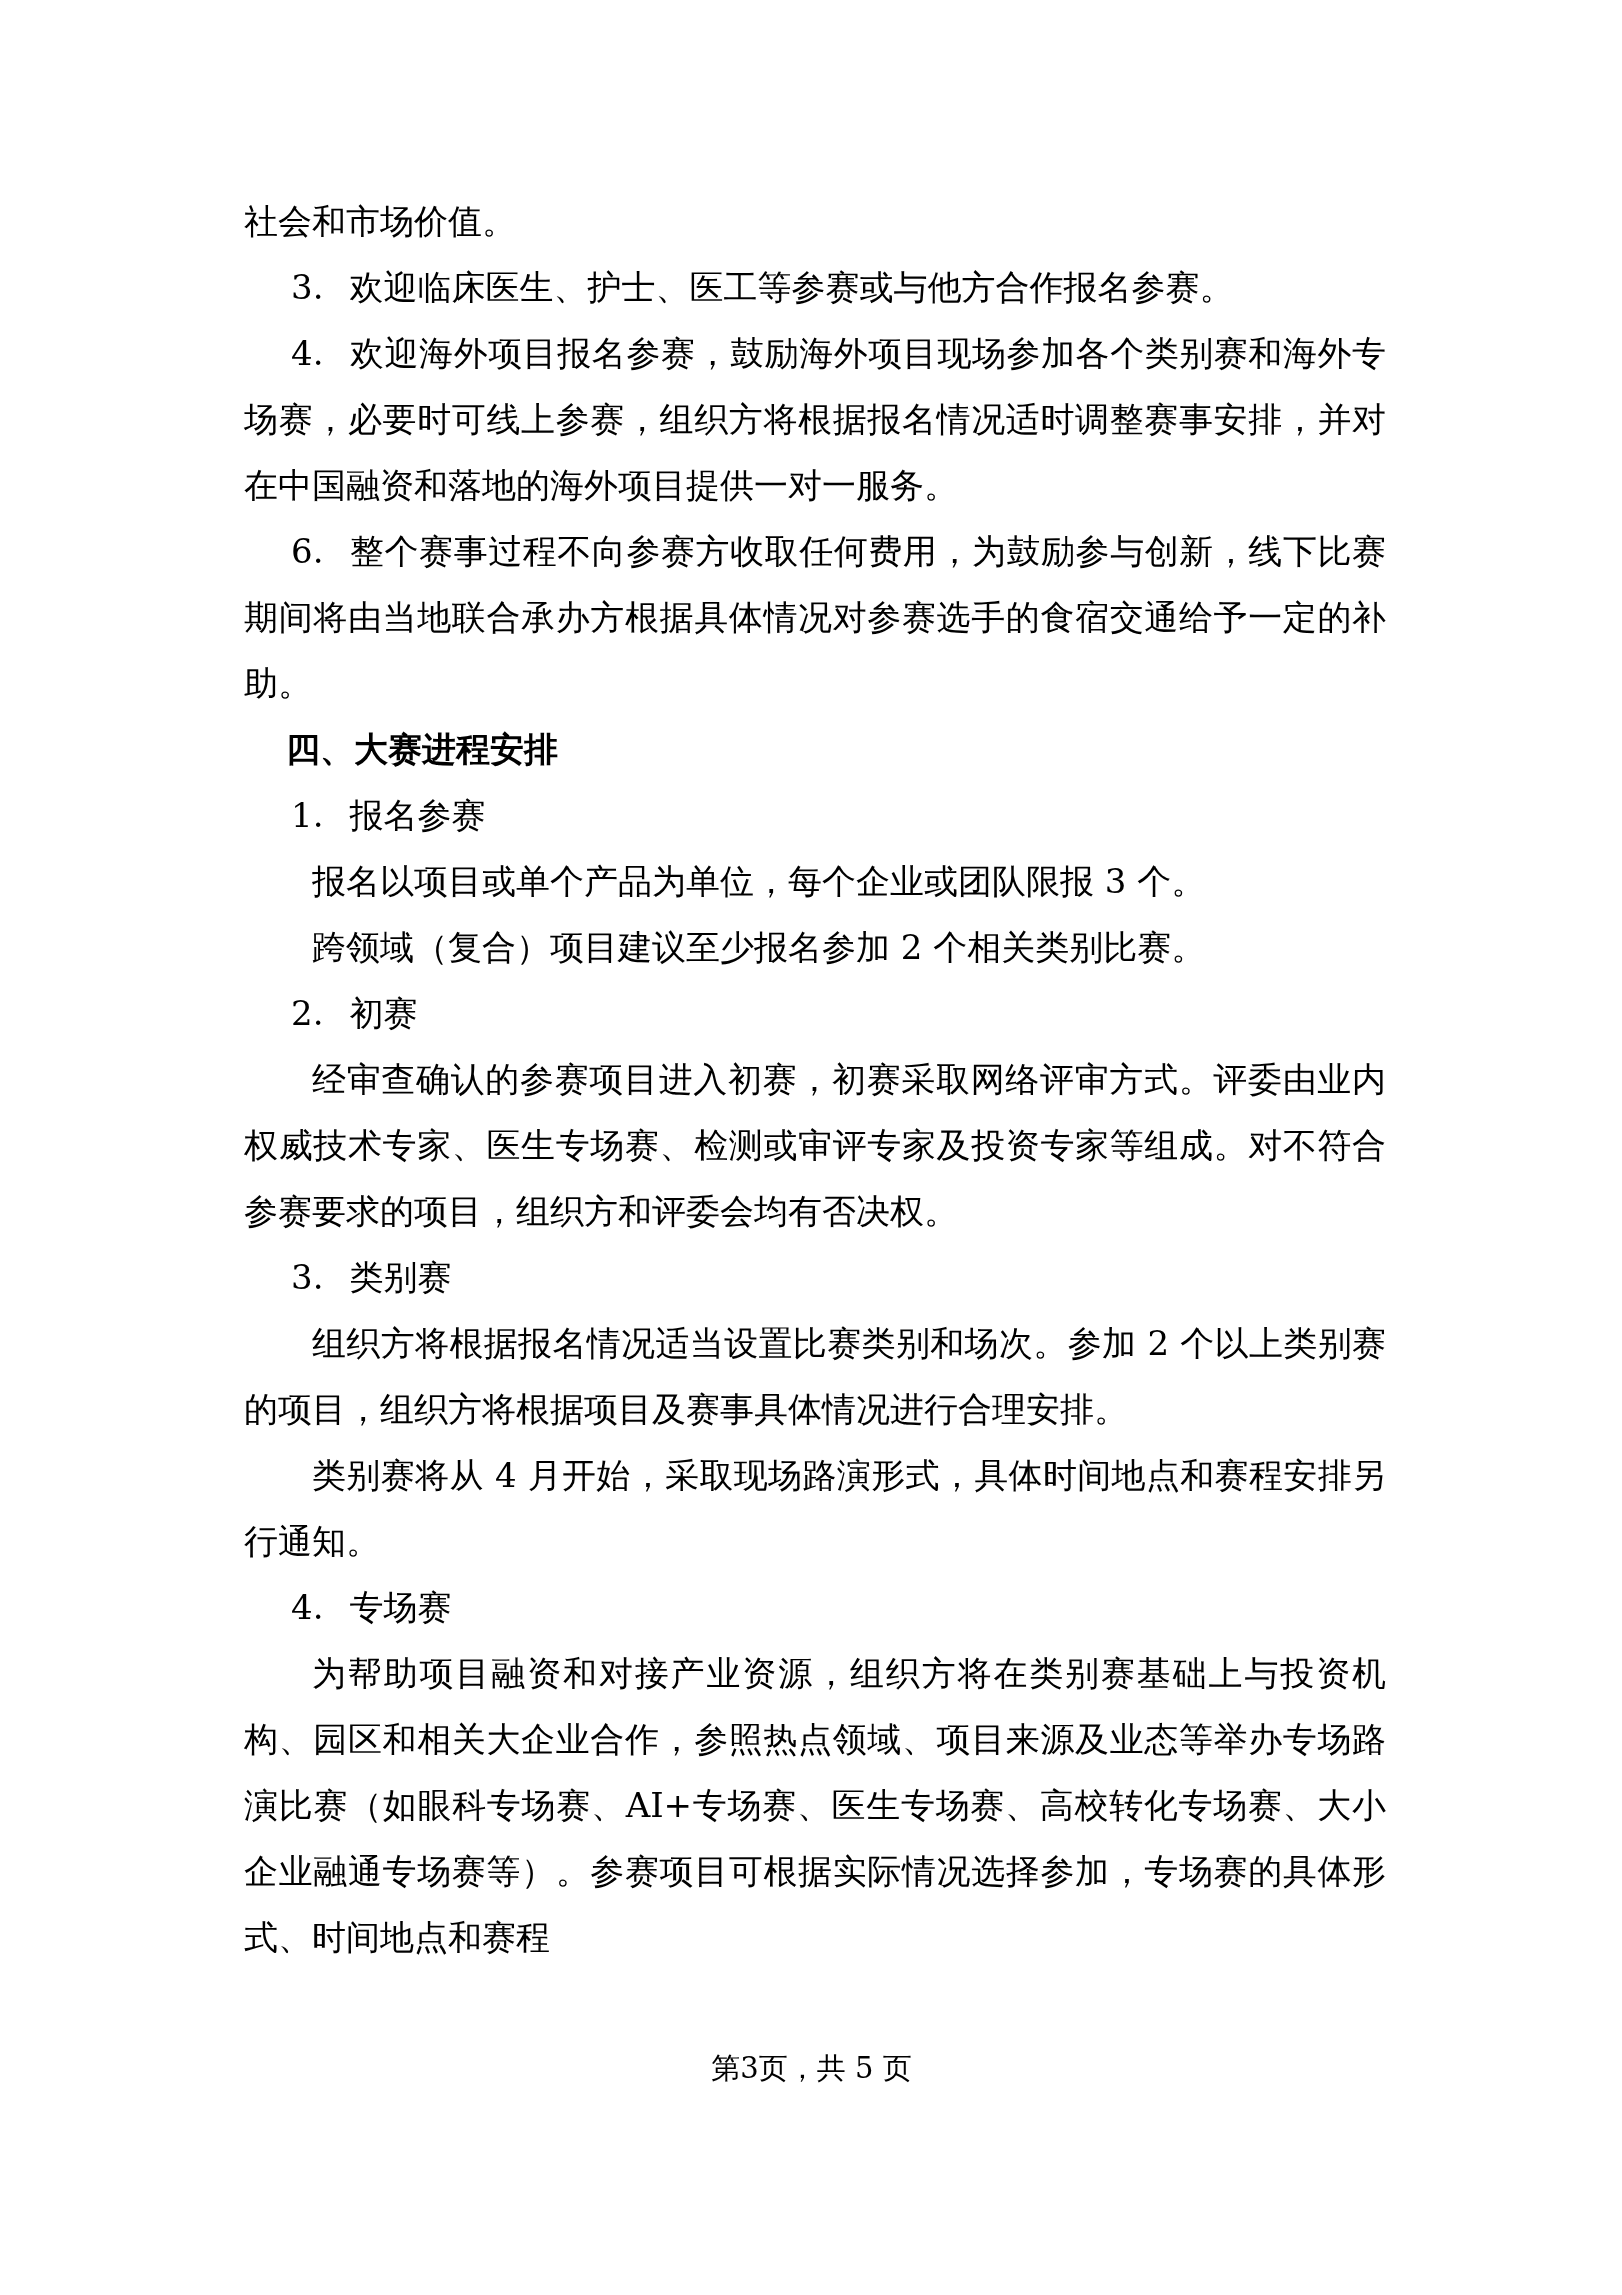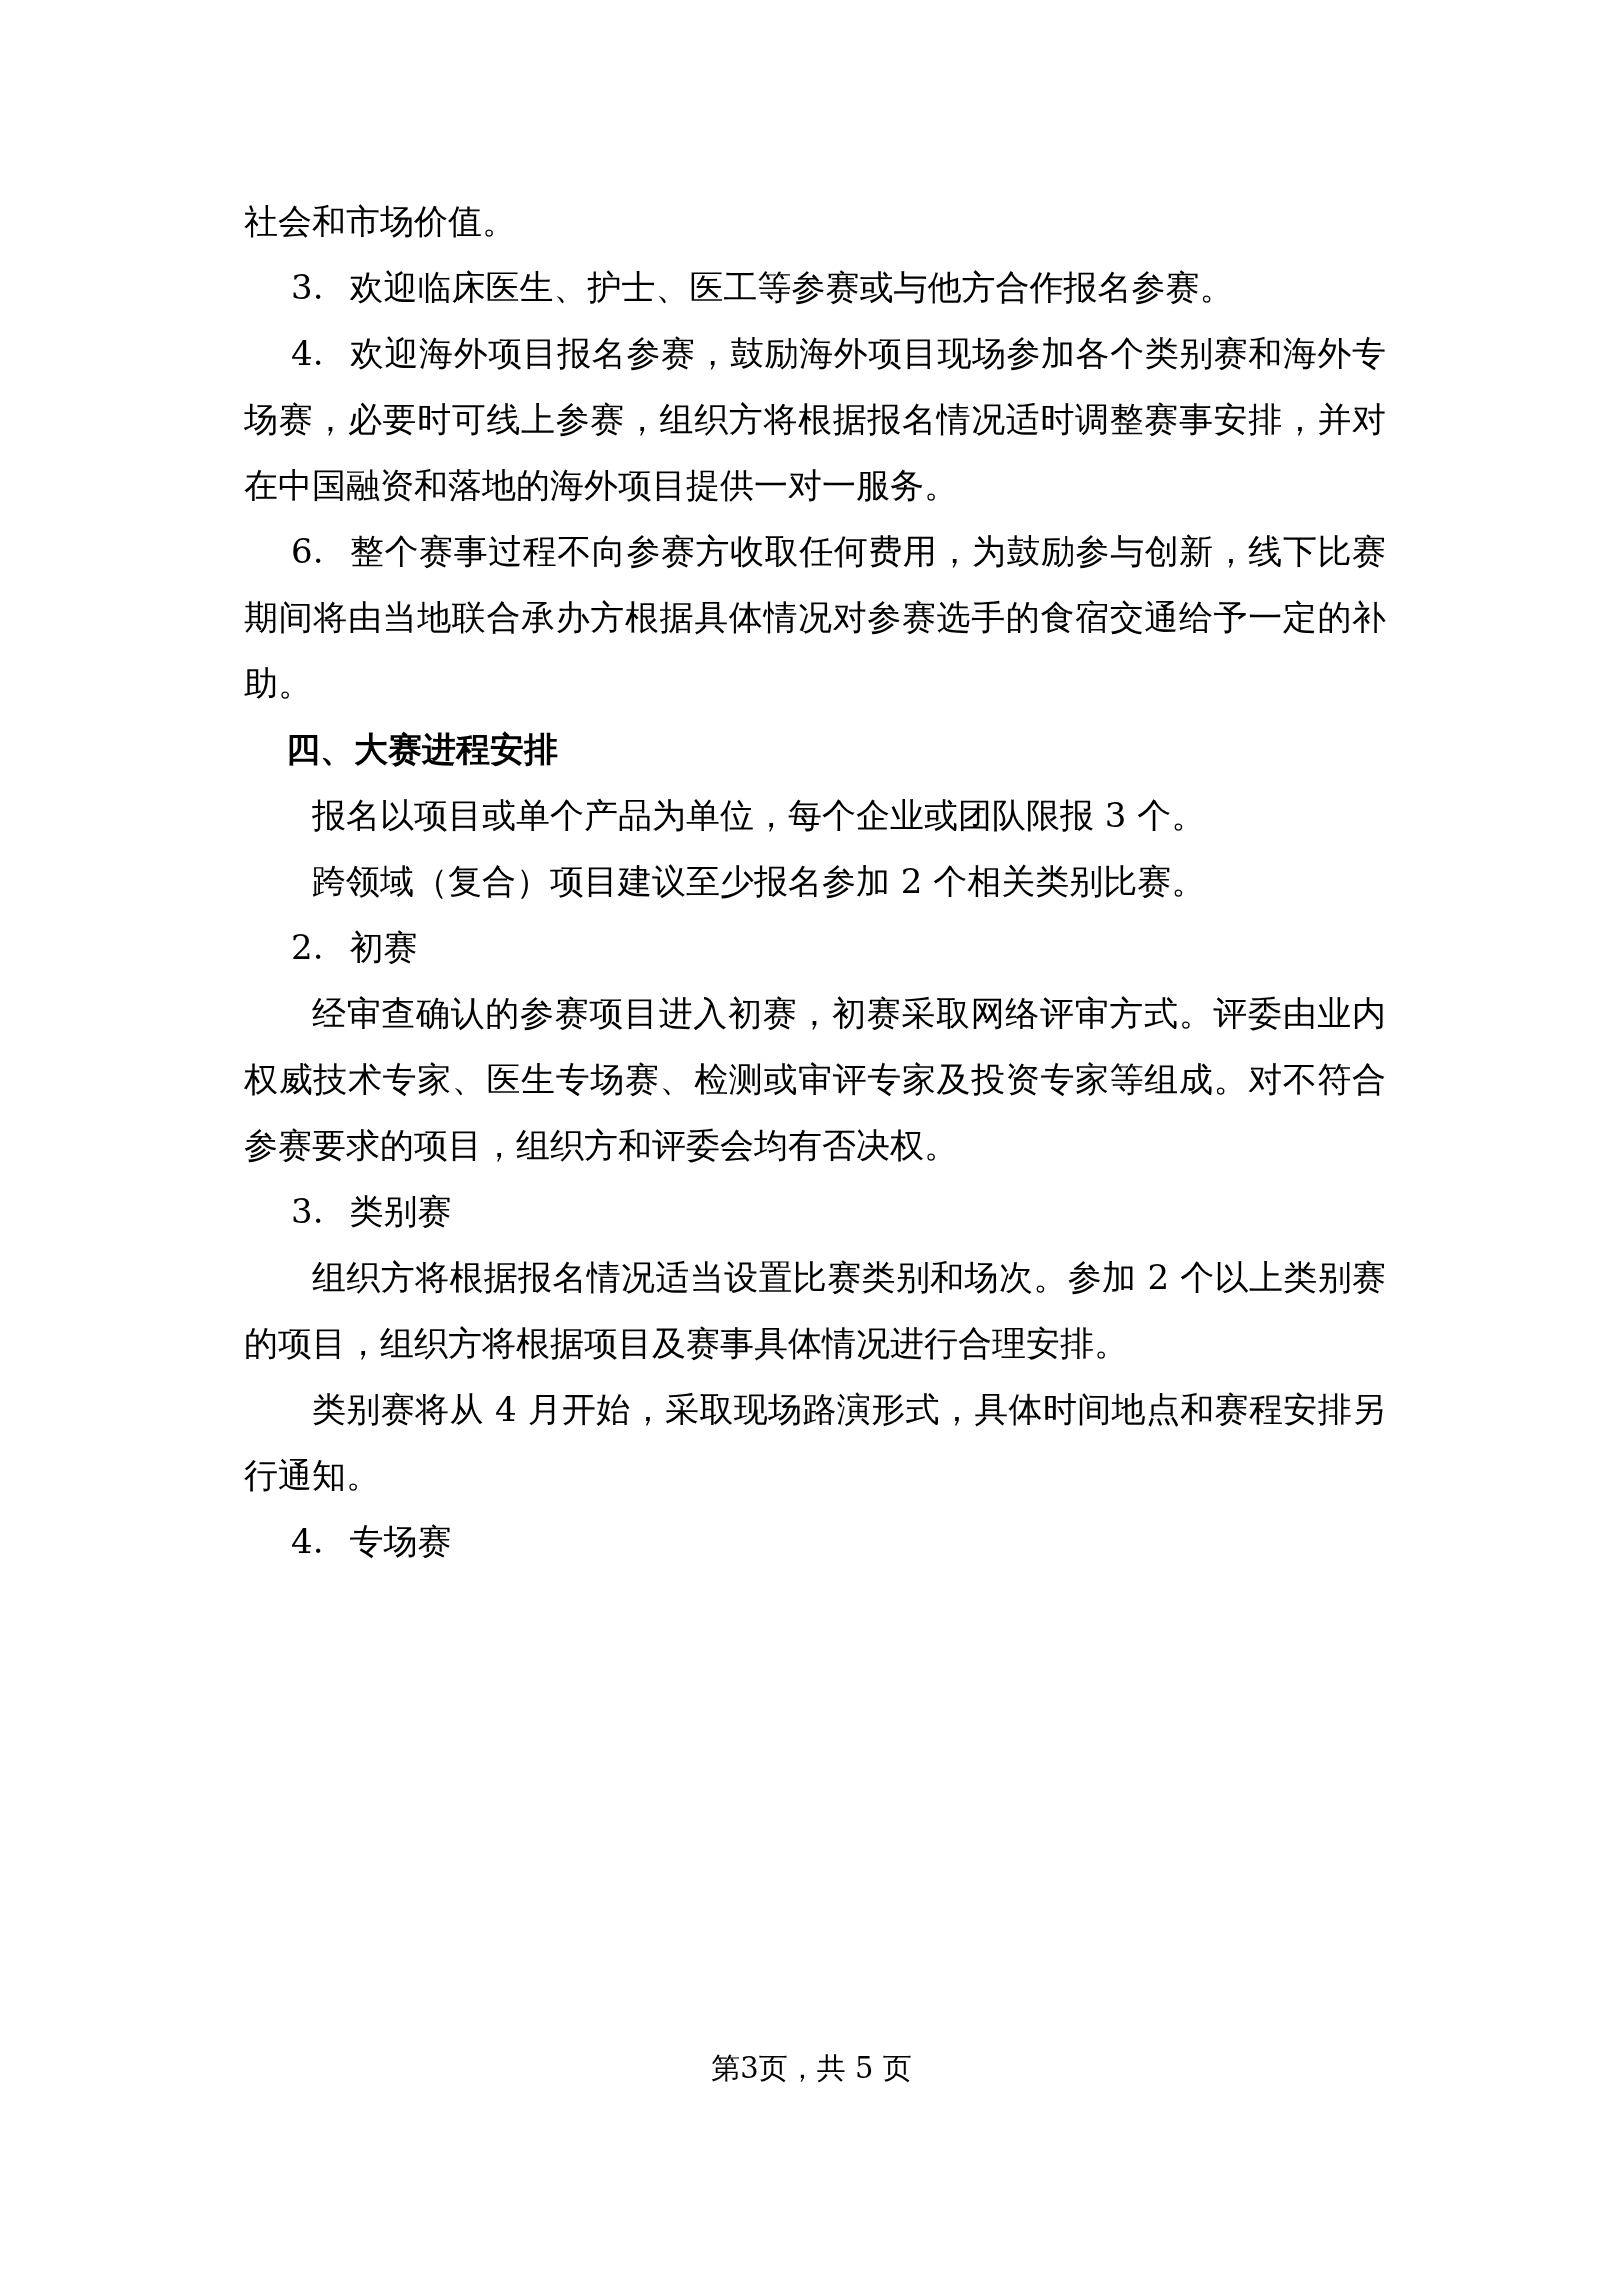--- a/index.html
+++ b/index.html
@@ -61,36 +61,38 @@
 
     <p class="item"><span class="num">3.</span><span class="itxt">欢迎临床医生、护士、医工等参赛或与他方合作报名参赛。</span></p>
 
     <p class="item"><span class="num">4.</span><span class="itxt">欢迎海外项目报名参赛，鼓励海外项目现场参加各个类别赛和海外专场赛，必要时可线上参赛，组织方将根据报名情况适时调整赛事安排，并对在中国融资和落地的海外项目提供一对一服务。</span></p>
 
 
     <p class="item"><span class="num">6.</span><span class="itxt">整个赛事过程不向参赛方收取任何费用，为鼓励参与创新，线下比赛期间将由当地联合承办方根据具体情况对参赛选手的食宿交通给予一定的补助。</span></p>
 
     <p class="heading">四、大赛进程安排</p>
 
+    <p class="item"><span class="num">1.</span><span class="itxt">报名参赛</span></p>
 
 
     <p class="para">报名以项目或单个产品为单位，每个企业或团队限报 3 个。</p>
 
     <p class="para">跨领域（复合）项目建议至少报名参加 2 个相关类别比赛。</p>
 
     <p class="item"><span class="num">2.</span><span class="itxt">初赛</span></p>
 
     <p class="para">经审查确认的参赛项目进入初赛，初赛采取网络评审方式。评委由业内权威技术专家、医生专场赛、检测或审评专家及投资专家等组成。对不符合参赛要求的项目，组织方和评委会均有否决权。</p>
 
     <p class="item"><span class="num">3.</span><span class="itxt">类别赛</span></p>
 
     <p class="para">组织方将根据报名情况适当设置比赛类别和场次。参加 2 个以上类别赛的项目，组织方将根据项目及赛事具体情况进行合理安排。</p>
 
     <p class="para">类别赛将从 4 月开始，采取现场路演形式，具体时间地点和赛程安排另行通知。</p>
 
     <p class="item"><span class="num">4.</span><span class="itxt">专场赛</span></p>
 
+    <p class="para">为帮助项目融资和对接产业资源，组织方将在类别赛基础上与投资机构、园区和相关大企业合作，参照热点领域、项目来源及业态等举办专场路演比赛（如眼科专场赛、AI+专场赛、医生专场赛、高校转化专场赛、大小企业融通专场赛等）。参赛项目可根据实际情况选择参加，专场赛的具体形式、时间地点和赛程</p>
 
   </div>
 
   <div class="footer">第3页，共 5 页</div>
 </div>
 
 
 </body></html>

